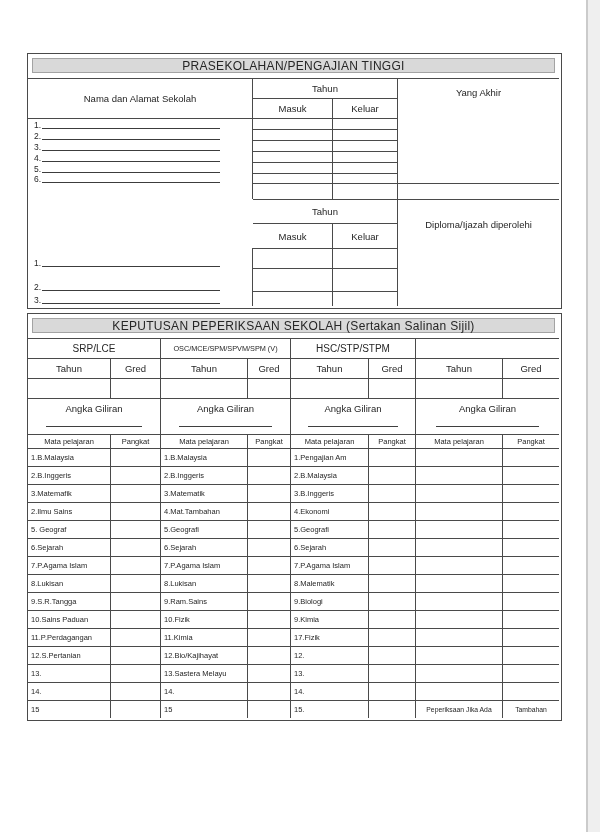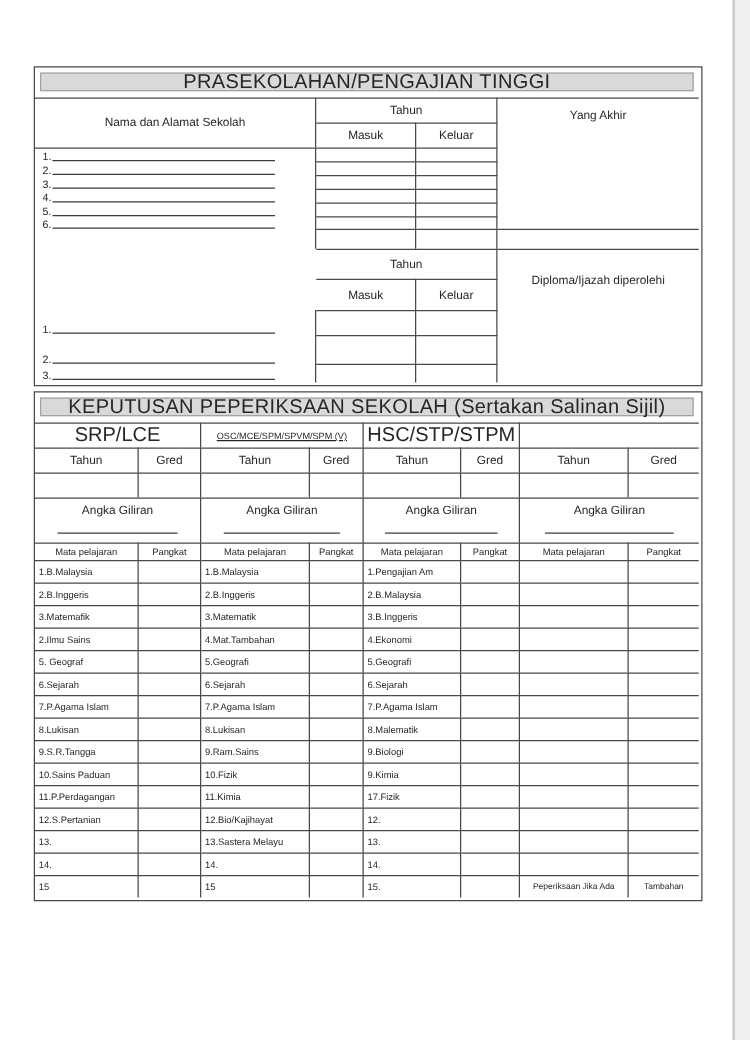--- a/index.html
+++ b/index.html
@@ -26,28 +26,28 @@
     grid-template-columns:83px 50px 87px 43px 78px 47px 87px 56px;
     grid-template-rows:24px 20px 20px 20px 36px 14px repeat(15,18px);
   }
   .xc,.tc{box-sizing:border-box;min-width:0;min-height:0;overflow:hidden;}
   .bt{border-top:1px solid #4a4a4a;}
   .br{border-right:1px solid #4a4a4a;}
   .s2{grid-column:span 2;}
   .bar{
     margin:4px 4px 5px 4px;background:#d9d9d9;border:1px solid #a3a3a3;
     display:flex;align-items:center;justify-content:center;
-    font-size:16px;letter-spacing:.3px;box-sizing:border-box;text-align:center;
+    font-size:12px;letter-spacing:.3px;box-sizing:border-box;text-align:center;
   }
   .hdr{display:flex;align-items:center;justify-content:center;font-size:9.5px;text-align:center;}
   .dar{display:flex;flex-direction:column;align-items:center;justify-content:flex-start;
        font-size:9.5px;line-height:19px;padding-top:4px;text-align:center;}
   .dip{display:flex;justify-content:center;align-items:flex-start;padding-top:19px;font-size:9.5px;text-align:center;}
-  .qual{display:flex;align-items:center;justify-content:center;font-size:16px;text-align:center;}
-  .qual.long{font-size:7.3px;text-decoration:underline;}
+  .qual{display:flex;align-items:center;justify-content:center;font-size:10px;text-align:center;}
+  .qual.long{font-size:7.3px;}
   .small{display:flex;align-items:center;justify-content:center;font-size:7.5px;text-align:center;}
   .subj{display:flex;align-items:center;font-size:7.5px;padding-left:3px;white-space:nowrap;}
   .xtr{display:flex;align-items:center;justify-content:center;font-size:6.8px;text-align:center;white-space:nowrap;}
   .angka{display:flex;flex-direction:column;align-items:center;justify-content:space-between;padding:4px 0 7px 0;text-align:center;}
   .angka-label{font-size:9.5px;}
   .angka-line{width:72%;border-bottom:1px solid #3f3f3f;height:0;}
   .lines{display:flex;flex-direction:column;}
   .lineRow{display:flex;align-items:flex-end;padding-left:6px;box-sizing:border-box;}
   .num{font-size:8.5px;line-height:9px;}
   .rule{width:178px;border-bottom:1px solid #3c3c3c;margin:0 0 1px 1px;height:0;}

